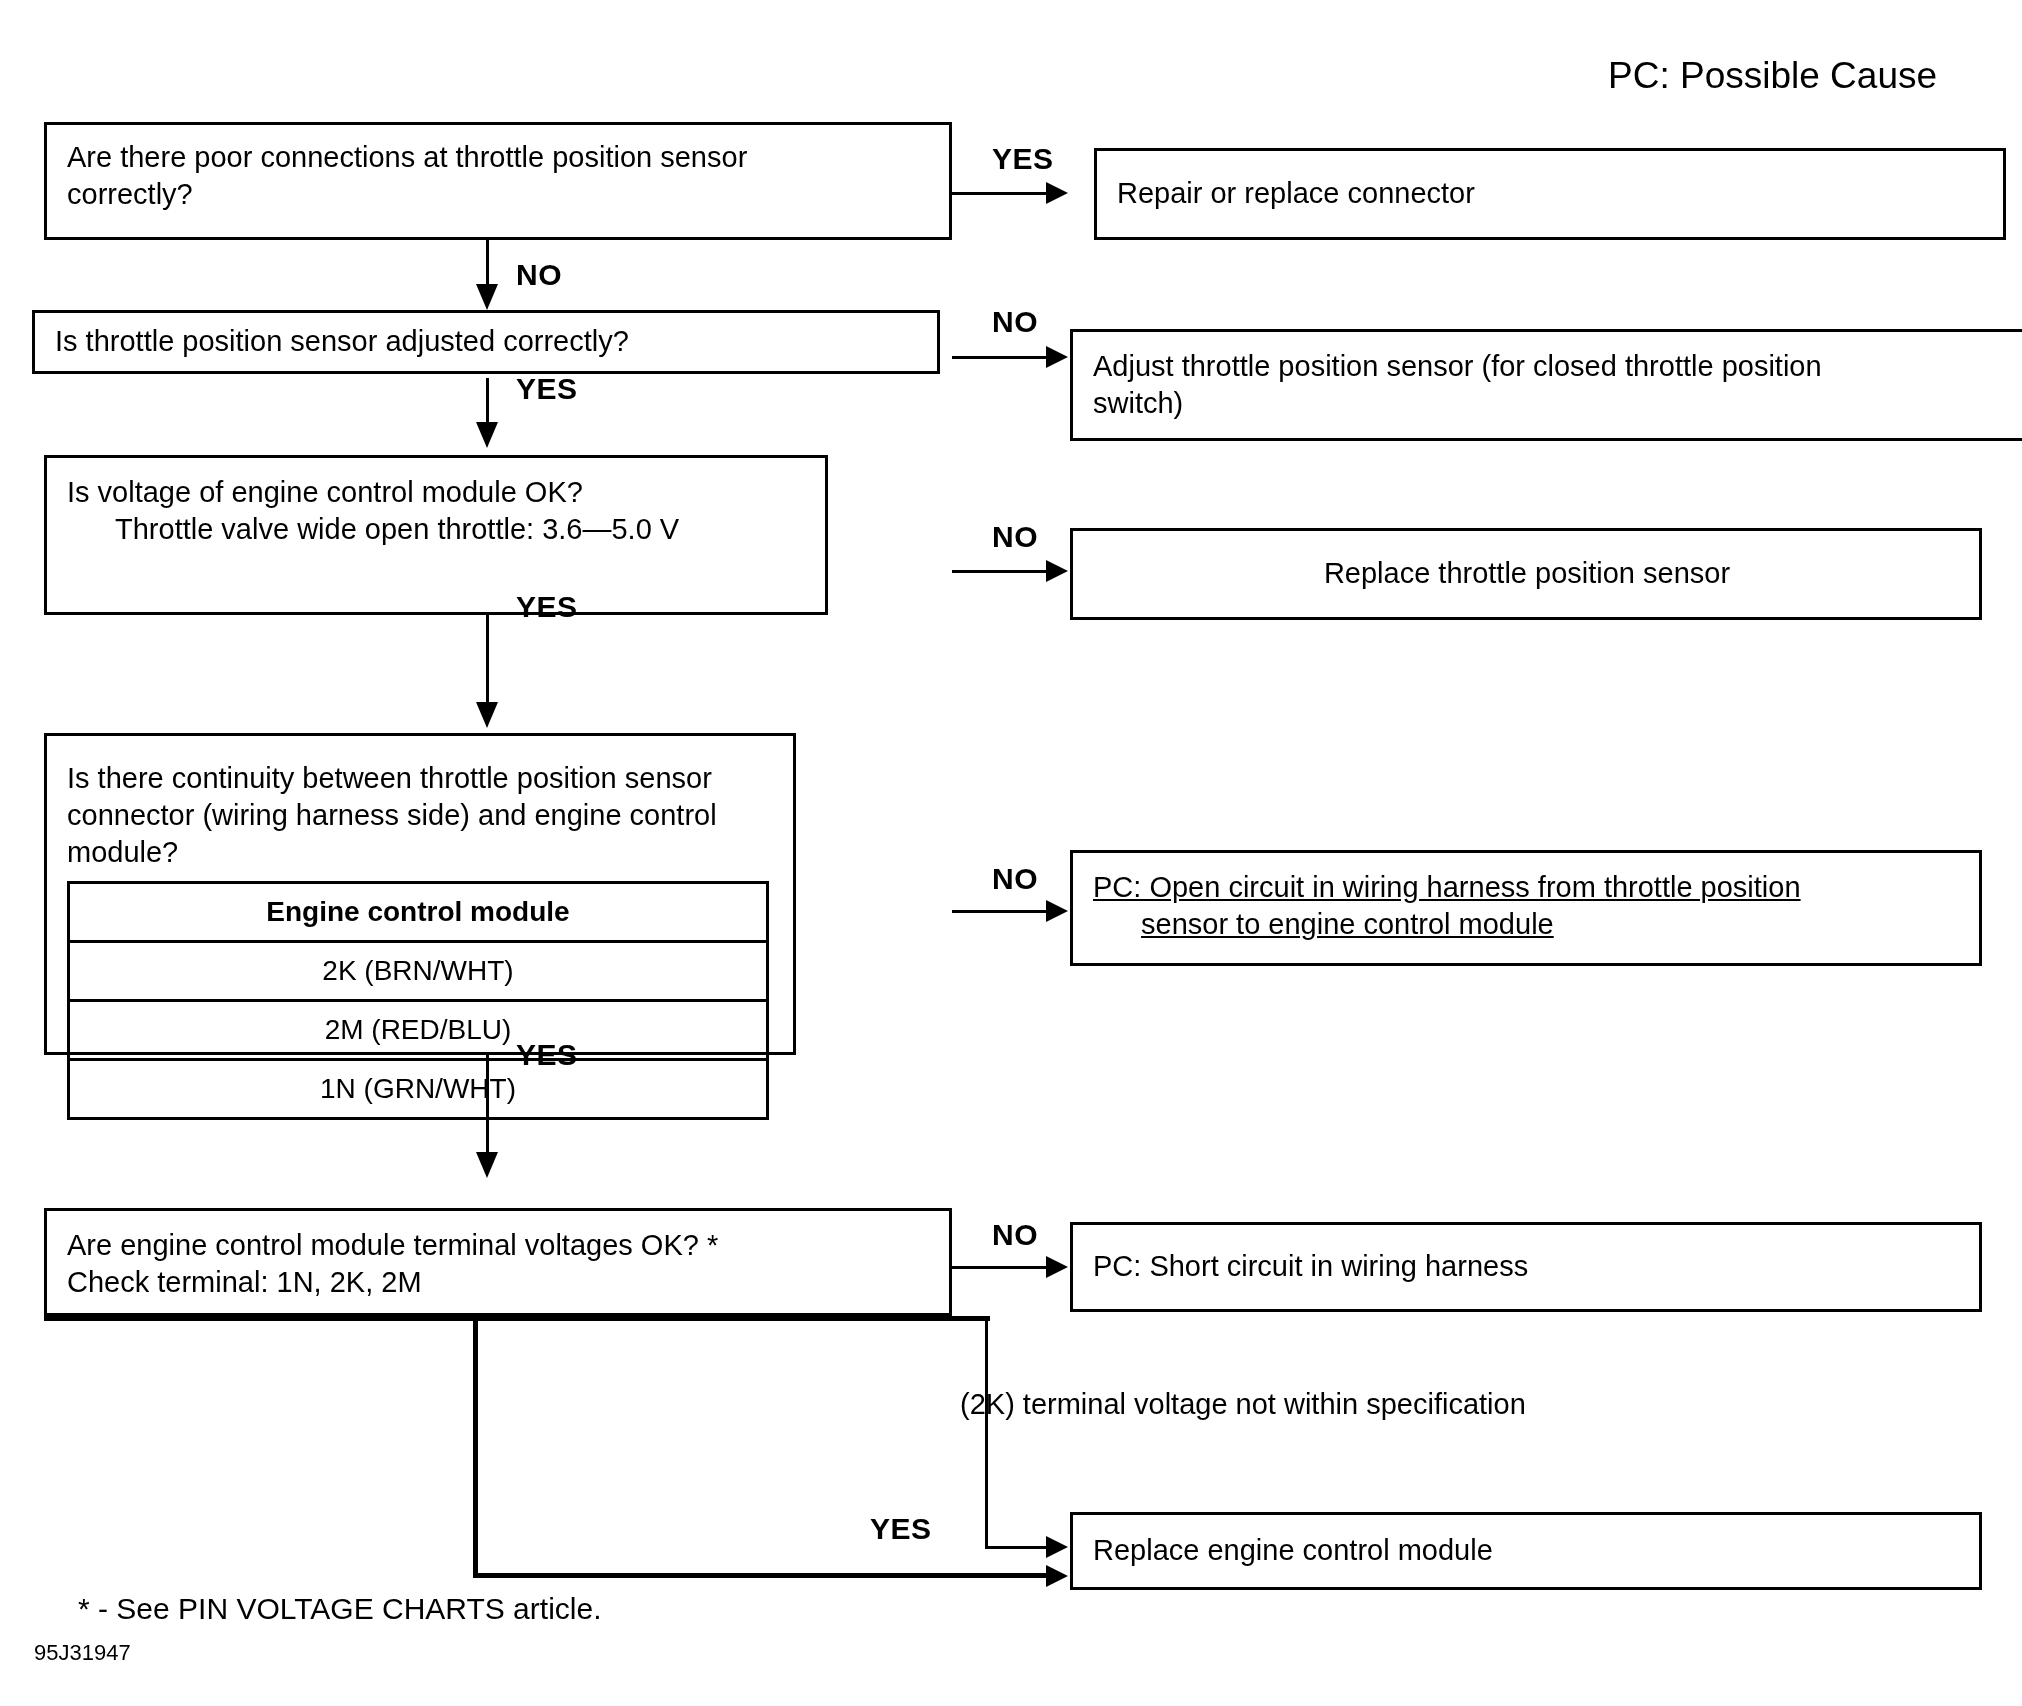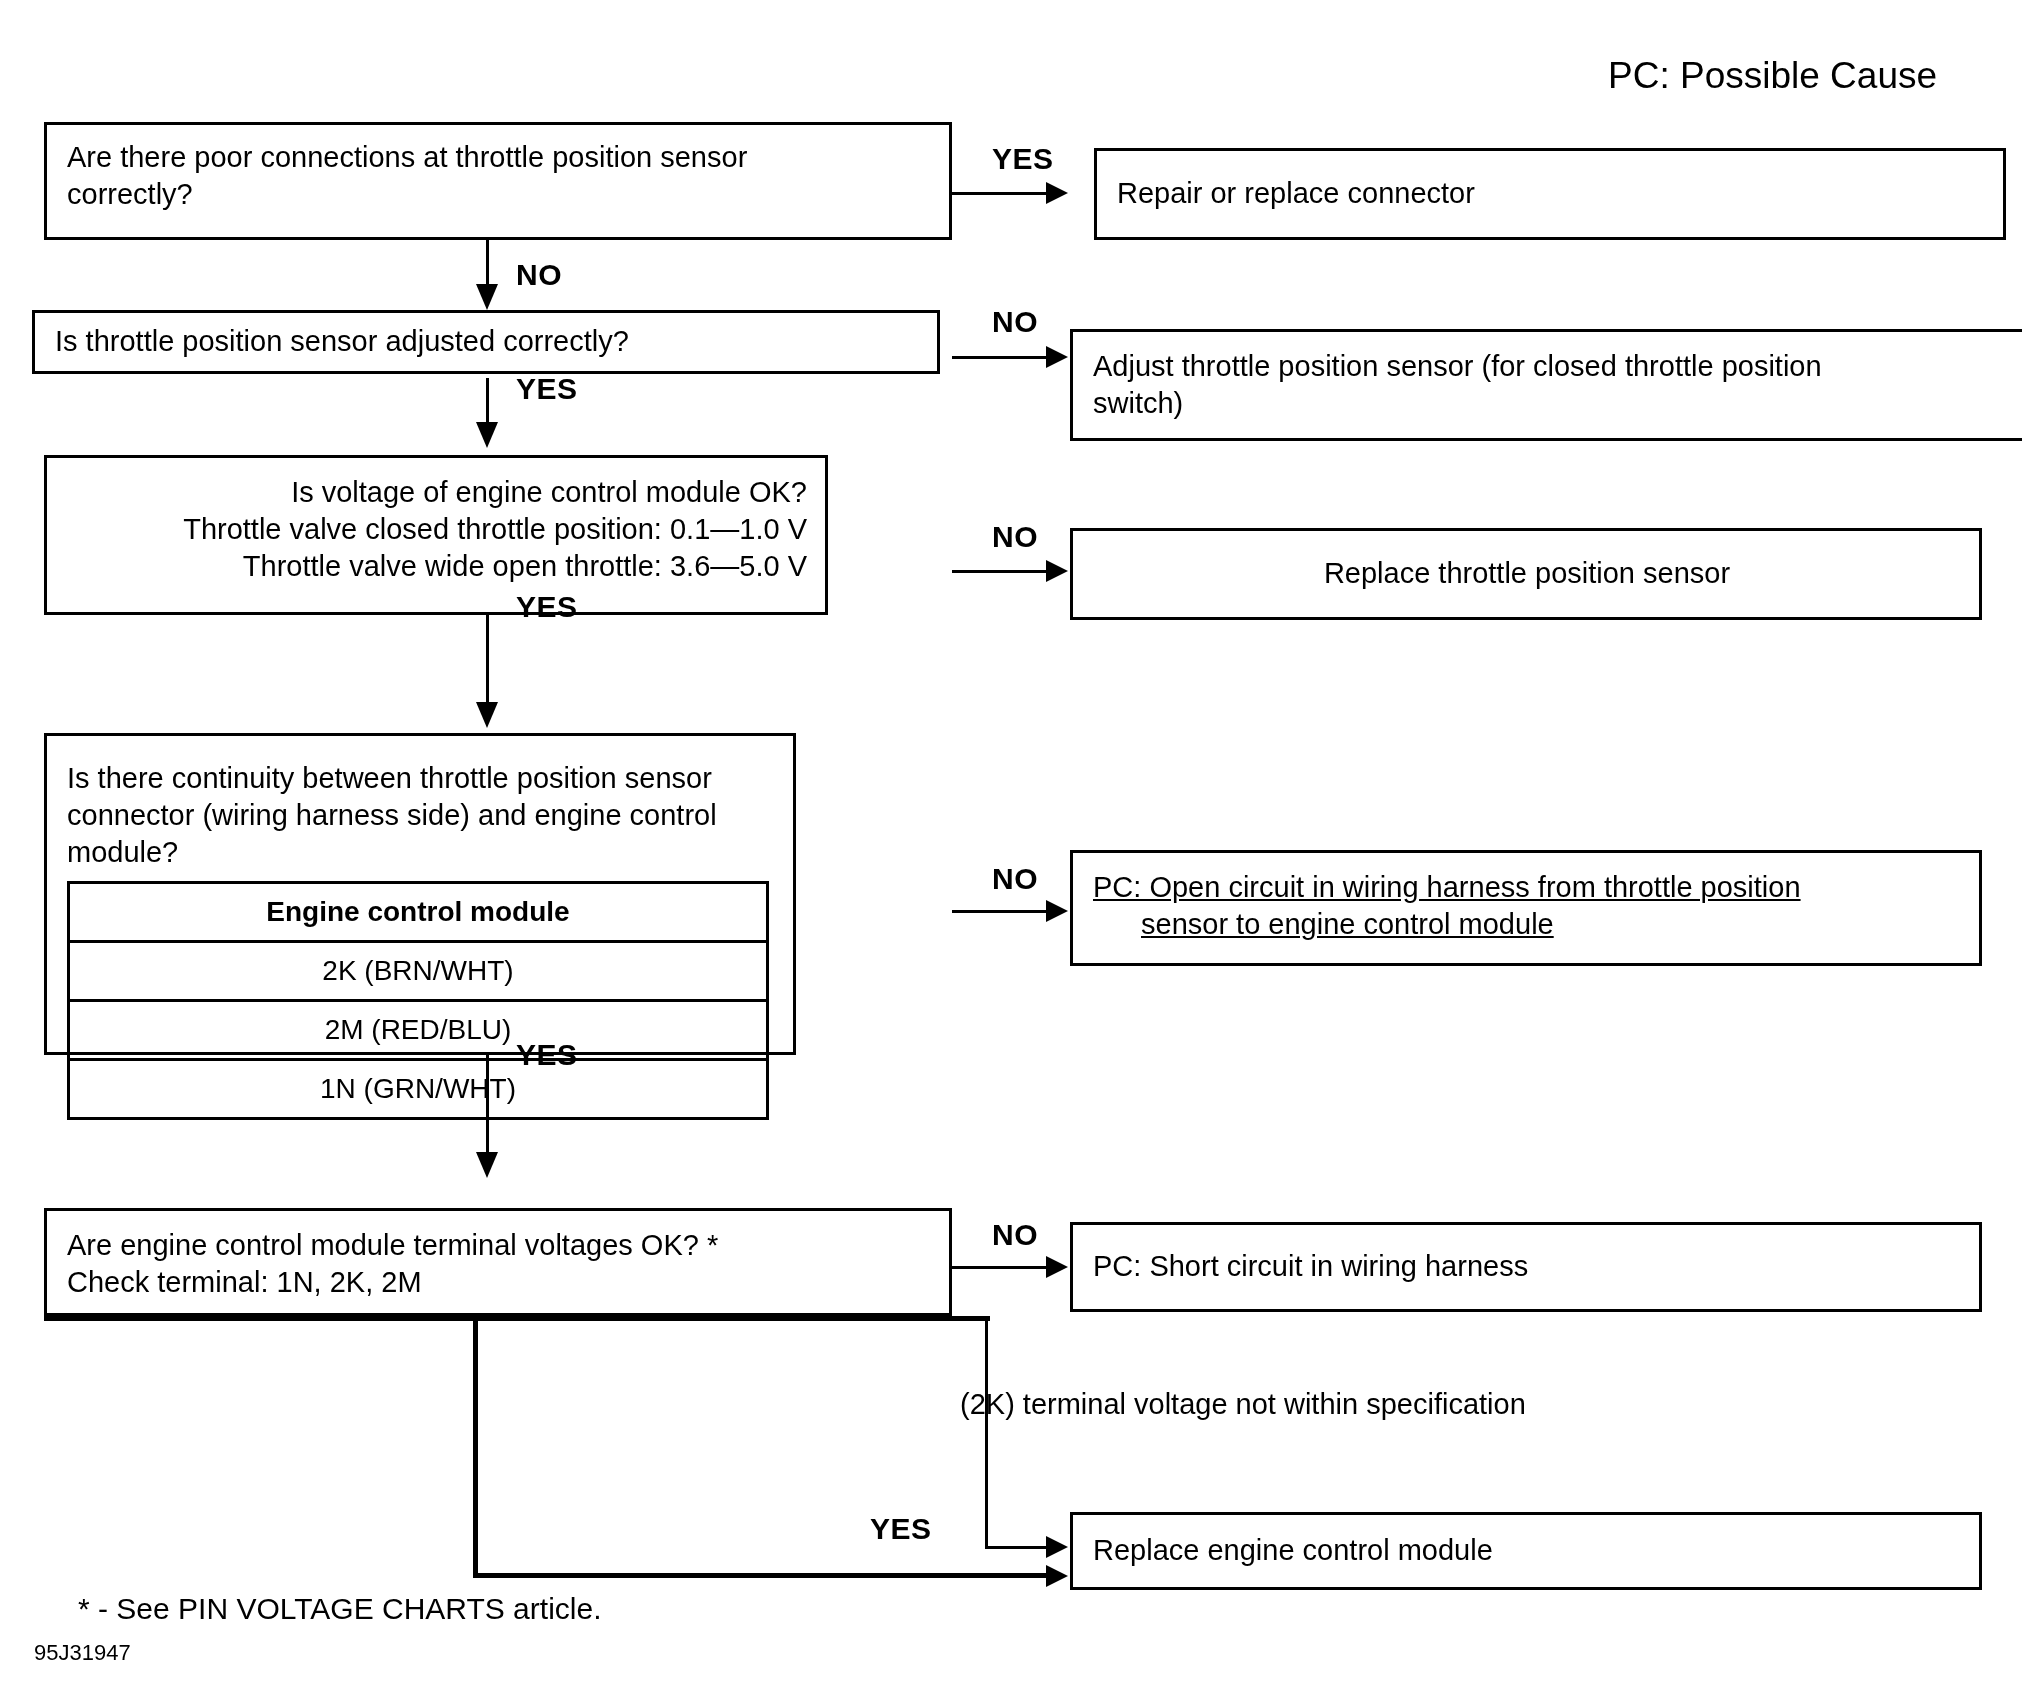--- a/index.html
+++ b/index.html
@@ -115,23 +115,22 @@
 
   <div class="abs node node-top" style="left:44px; top:122px; width:908px; height:118px;">
     <div class="line">Are there poor connections at throttle position sensor</div>
     <div class="line">correctly?</div>
   </div>
 
   <div class="abs node" style="left:32px; top:310px; width:908px; height:64px;">
     <div class="line">Is throttle position sensor adjusted correctly?</div>
   </div>
 
-  <div class="abs node node-top" style="left:44px; top:455px; width:784px; height:160px; padding-top:16px;text-align:right;">
+  <div class="abs node node-top" style="left:44px; top:455px; width:784px; height:160px; padding-top:16px;">
     <div class="line">Is voltage of engine control module OK?</div>
-    <div class="line indent">Throttle valve closed throttle position: 0.1—1.0 V</div>
     <div class="line indent">Throttle valve wide open throttle: 3.6—5.0 V</div>
   </div>
 
   <div class="abs node node-top" style="left:44px; top:733px; width:752px; height:322px; padding-top:24px; padding-bottom:10px;">
     <div class="line">Is there continuity between throttle position sensor</div>
     <div class="line">connector (wiring harness side) and engine control</div>
     <div class="line">module?</div>
     <div class="table-wrap">
       <table class="inner-table">
         <tbody>

